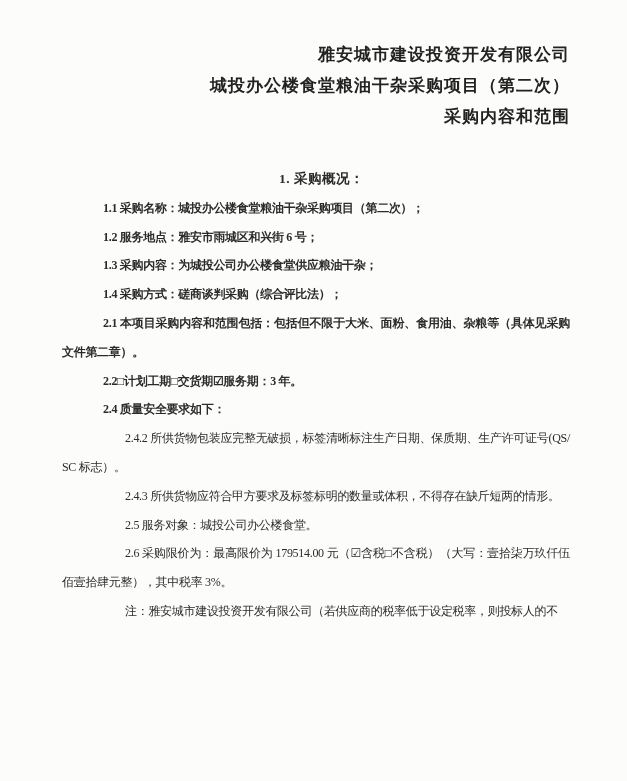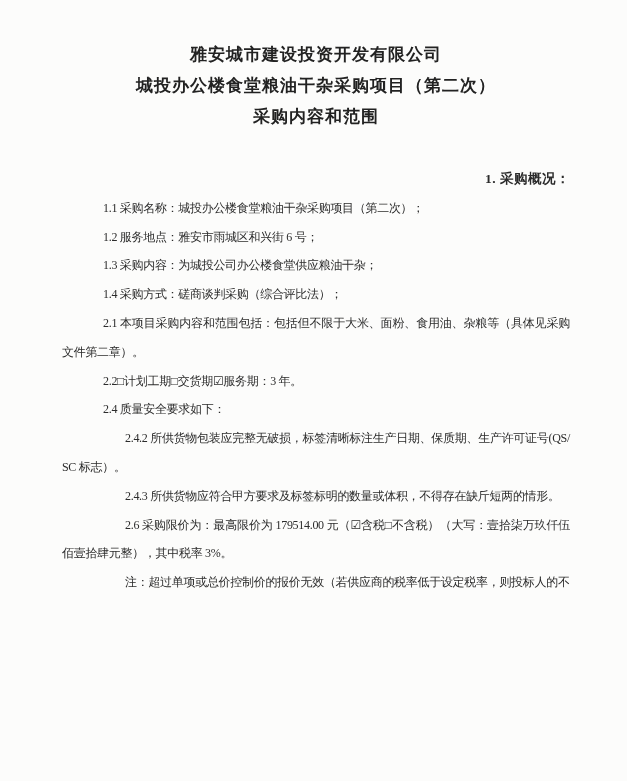--- a/index.html
+++ b/index.html
@@ -10,21 +10,21 @@
     color: #2b2b2b;
     overflow: hidden;
   }
   .page {
     width: 627px; height: 781px;
     padding: 39px 57px 0 62px;
     background: #fcfcfb;
     position: relative;
   }
   .title-block {
-    text-align: center;
+    text-align: right;
     font-weight: bold;
     font-size: 17px;
     color: #222222;
     letter-spacing: 1px;
   }
   .title-line {
     line-height: 31px;
     white-space: nowrap;
   }
   .content {
@@ -35,23 +35,23 @@
   .para {
     line-height: 28.8px;
     text-align: justify;
     word-break: break-all;
   }
   .para.heading {
     font-weight: bold;
     font-size: 13.5px;
     letter-spacing: 0.5px;
     margin-left: 11px;
-    text-align: right;
+    text-align: center;
   }
-  .para.item { text-indent: 41px; }
+  .para.item { text-indent: 41px; font-weight: bold; }
   .para.subitem { text-indent: 63px; }
 </style>
 </head>
 <body>
 
 <div class="page">
 
   <div class="title-block">
     <div class="title-line">雅安城市建设投资开发有限公司</div>
     <div class="title-line">城投办公楼食堂粮油干杂采购项目（第二次）</div>
@@ -63,17 +63,18 @@
     <p class="para item">1.1 采购名称：城投办公楼食堂粮油干杂采购项目（第二次）；</p>
     <p class="para item">1.2 服务地点：雅安市雨城区和兴街 6 号；</p>
     <p class="para item">1.3 采购内容：为城投公司办公楼食堂供应粮油干杂；</p>
     <p class="para item">1.4 采购方式：磋商谈判采购（综合评比法）；</p>
 
     <p class="para item">2.1 本项目采购内容和范围包括：包括但不限于大米、面粉、食用油、杂粮等（具体见采购文件第二章）。</p>
     <p class="para item">2.2□计划工期□交货期☑服务期：3 年。</p>
     <p class="para item">2.4 质量安全要求如下：</p>
     <p class="para subitem">2.4.2 所供货物包装应完整无破损，标签清晰标注生产日期、保质期、生产许可证号(QS/SC 标志）。</p>
     <p class="para subitem">2.4.3 所供货物应符合甲方要求及标签标明的数量或体积，不得存在缺斤短两的情形。</p>
+    <p class="para subitem">2.5 服务对象：城投公司办公楼食堂。</p>
     <p class="para subitem">2.6 采购限价为：最高限价为 179514.00 元（☑含税□不含税）（大写：壹拾柒万玖仟伍佰壹拾肆元整），其中税率 3%。</p>
-    <p class="para subitem">注：超过单项或总价控制价的报价无效（若供应商的税率低于设定税率，则投标人的不</p>
+    <p class="para subitem">注：雅安城市建设投资开发有限公司（若供应商的税率低于设定税率，则投标人的不</p>
   </div>
 
 </div>
 
 </body></html>

